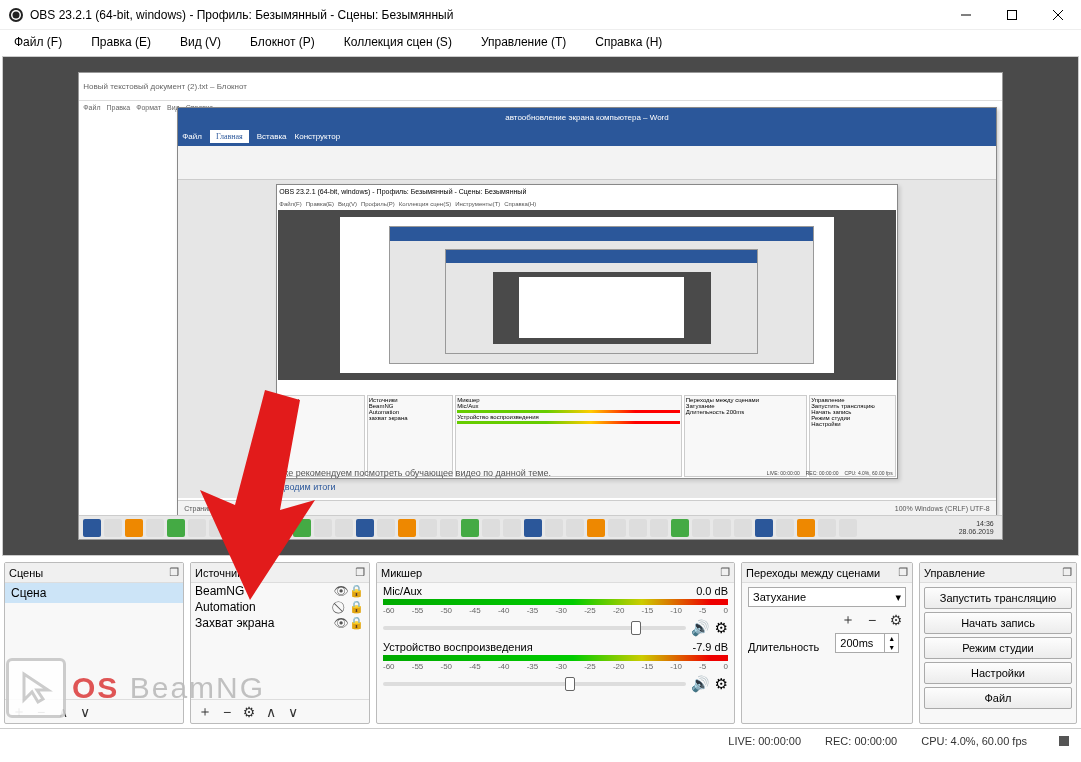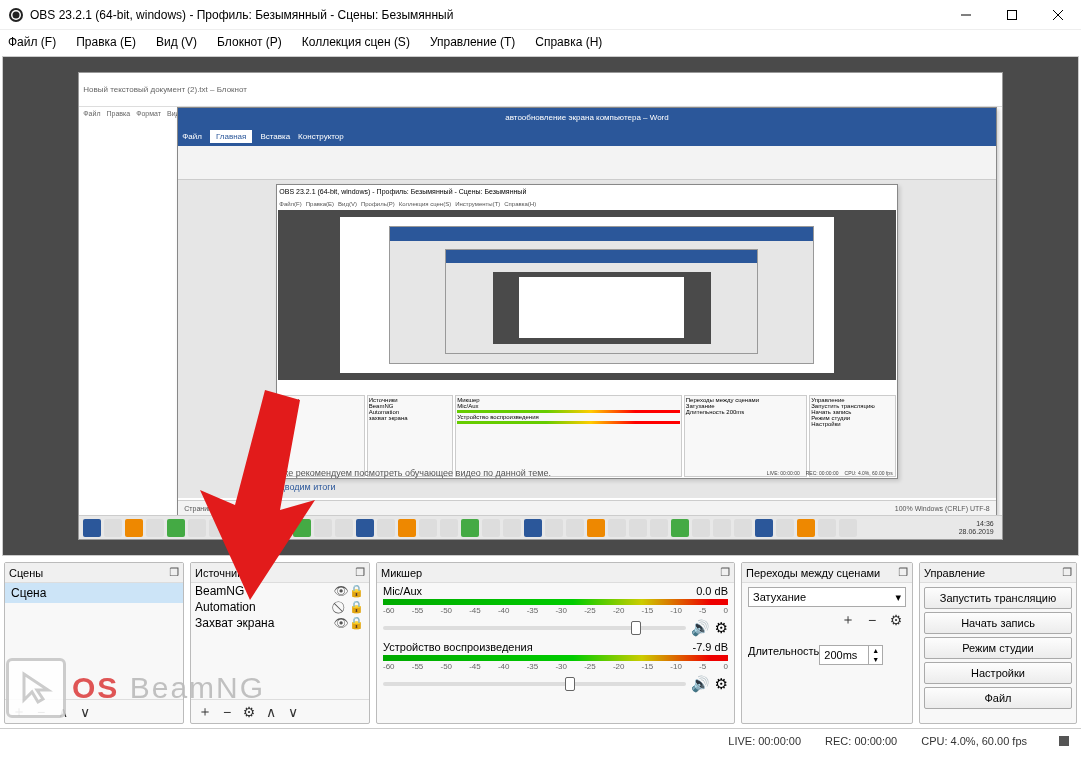--- a/index.html
+++ b/index.html
@@ -6,34 +6,34 @@
 body { width: 1081px; height: 762px; background: #fff; font-size: 12px; overflow: hidden; position: relative; }
 
 
 .titlebar { height: 30px; display: flex; align-items: center; padding: 0 0 0 8px; background: #fff; border-bottom: 1px solid #eee; }
 .titlebar .icon { width: 16px; height: 16px; margin-right: 6px; }
 .titlebar .title { flex: 1; font-size: 12px; color: #000; }
 .wincontrols { display: flex; }
 .wincontrols div { width: 46px; height: 30px; display: flex; align-items: center; justify-content: center; color: #000; }
 
 
-.menubar { height: 24px; display: flex; align-items: center; padding: 0 0; gap: 4px; background: #fff; }
+.menubar { height: 24px; display: flex; align-items: center; padding: 0 6px; gap: 13px; background: #fff; }
 .menubar span { padding: 2px 8px; font-size: 12px; }
 
 
 .preview { background: #4a4a4a; height: 500px; border: 1px solid #ccc; margin: 2px; display: flex; align-items: center; justify-content: center; position: relative; }
 .preview-inner { width: 86%; height: 94%; background: #fff; border: 1px solid #999; position: relative; overflow: hidden; }
-.nested-title { height: 34px; background: #fff; border-bottom: 1px solid #ddd; font-size: 8px; padding-left: 4px; display: flex; align-items: center; color: #666;}
+.nested-title { height: 28px; background: #fff; border-bottom: 1px solid #ddd; font-size: 8px; padding-left: 4px; display: flex; align-items: center; color: #666;}
 .nested-menu { height: 14px; background: #fff; font-size: 7px; padding-left: 4px; color: #666; display:flex; align-items:center; gap:6px;}
 .word-win { position: absolute; top: 34px; left: 98px; right: 5px; height: 410px; background: #fff; border: 1px solid #888; box-shadow: 2px 2px 4px rgba(0,0,0,.2);}
 .word-title { height: 20px; background: #2b579a; display:flex; align-items:center; justify-content:center;}
 .word-title-text { color:#fff; font-size:8px; }
 .word-tabs { height: 18px; background: #2b579a; display:flex; align-items:center; padding-left:4px; gap:8px;}
 .word-tabs span { color:#fff; font-size: 8px; }
-.word-tabs .active { background:#fff; color:#2b579a; padding: 2px 6px;}
+.word-tabs .active { background:#fff; color:#2b579a; padding: 2px 6px; font-family: Liberation Serif, serif;}
 .word-ribbon { height: 34px; background: #f3f3f3; border-bottom:1px solid #ccc;}
 .word-body { position:absolute; top:72px; bottom:18px; left:0; right:0; background:#e6e6e6; display:flex; align-items:flex-start; justify-content:center; padding-top:4px;}
 .nested-obs { width: 76%; height: 94%; background:#fff; border:1px solid #888; box-shadow: 2px 2px 4px rgba(0,0,0,.15); position:relative;}
 .nested-obs-title { height:14px; font-size:7px; padding-left:2px; display:flex; align-items:center;}
 .nested-obs-menu { height:10px; font-size:6px; padding-left:2px; display:flex; gap:4px; align-items:center; color:#555;}
 .nested-obs-preview { height: 58%; background:#4a4a4a; margin:1px; position:relative; display:flex; align-items:center; justify-content:center;}
 .nested-obs-preview-inner { width:80%; height:92%; background:#fff; position:relative;}
 .deep1 { position:absolute; inset:6% 4% 6% 10%; background:#fff; border:1px solid #999;}
 .deep1-title{height:10%;background:#2b579a;}
 .deep1-body{position:absolute;top:10%;bottom:0;left:0;right:0;background:#e6e6e6;display:flex;align-items:center;justify-content:center;}
@@ -90,21 +90,21 @@
 .mix-ticks { display:flex; justify-content:space-between; font-size:8px; color:#666; margin-top:1px;}
 .mix-row2 { display:flex; align-items:center; gap:6px; margin-top:4px;}
 .mix-slider { flex:1; height:4px; background:#ddd; position:relative; border-radius:2px;}
 .mix-slider .thumb { position:absolute; top:-5px; width:10px; height:14px; background:#fff; border:1px solid #666; border-radius:2px;}
 .mix-icons { display:flex; gap:4px; font-size:15px; }
 
 
 .trans-body { padding: 4px 6px; font-size:11px; }
 .sel { width:100%; height:20px; border:1px solid #aaa; background:#fff; display:flex; align-items:center; padding:0 4px; justify-content:space-between;}
 .trans-tools { display:flex; justify-content:flex-end; gap:4px; margin:4px 0;}
-.trans-dur { display:flex; align-items:flex-start; gap:0; margin-top:16px;}
+.trans-dur { display:flex; align-items:flex-end; gap:16px; margin-top:4px;}
 .spin { display:flex; border:1px solid #aaa; background:#fff; height:20px;}
 .spin input{border:none;width:48px;padding:0 4px;font-size:11px;}
 .spin .arrows{display:flex;flex-direction:column;width:14px;border-left:1px solid #aaa;}
 .spin .arrows span{flex:1;display:flex;align-items:center;justify-content:center;font-size:7px;}
 
 
 .ctrl-body { padding: 4px; display:flex; flex-direction:column; gap:3px;}
 .ctrl-btn { height:22px; border:1px solid #aaa; background:linear-gradient(#fdfdfd,#ececec); font-size:11px; display:flex; align-items:center; justify-content:center; border-radius:2px;}
 
 

